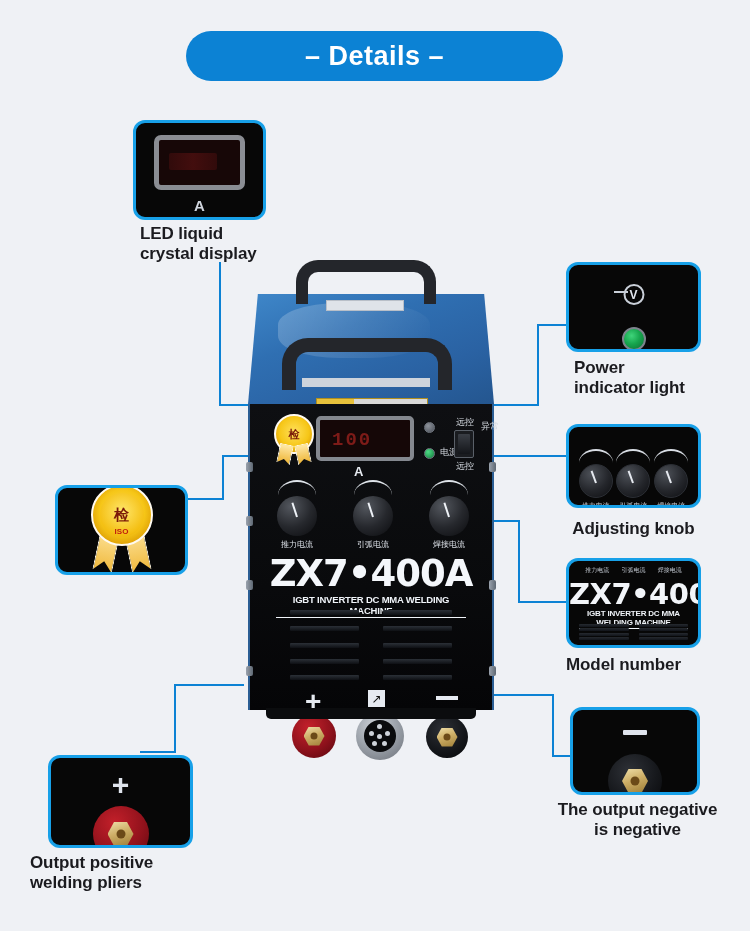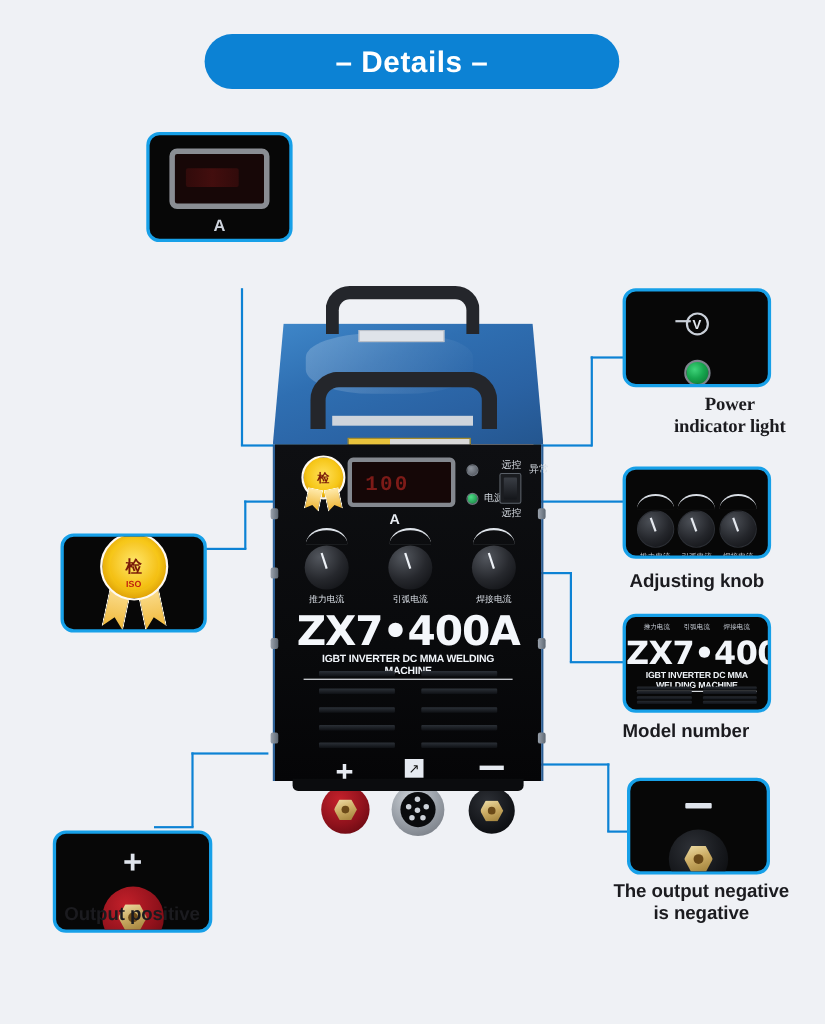--- a/index.html
+++ b/index.html
@@ -894,27 +894,31 @@
       <div class="mach-side-screw" style="right:-4px; top:262px;"></div>
     </div>
 
     <div class="mach-bottom-foot"></div>
   </div>
 
   <div class="thumb" style="left:133px; top:120px; width:133px; height:100px;">
     <div class="led-thumb-screen"></div>
     <div class="led-thumb-a">A</div>
   </div>
+  <div class="callout-label" style="left:140px; top:224px; width:190px; text-align:left;">
+    <div>LED liquid</div>
+    <div>crystal display</div>
+  </div>
 
   <div class="thumb" style="left:566px; top:262px; width:135px; height:90px;">
     <div class="pwr-v-stem"></div>
     <div class="pwr-v">V</div>
     <div class="pwr-led"></div>
   </div>
-  <div class="callout-label" style="left:596px; top:358px; width:135px; text-align:center;font-family:Liberation Serif, serif;">
+  <div class="callout-label" style="left:574px; top:358px; width:135px; text-align:left;">
     <div>Power</div>
     <div>indicator light</div>
   </div>
 
   <div class="thumb" style="left:566px; top:424px; width:135px; height:84px;">
     <div class="knob-row">
       <div class="knob-unit">
         <div class="knob-arc"></div>
         <div class="knob-body"></div>
         <div class="knob-cn">推力电流</div>
@@ -976,22 +980,23 @@
       </div>
     </div>
   </div>
 
   <div class="thumb" style="left:48px; top:755px; width:145px; height:93px;">
     <div class="term-sign term-plus">+</div>
     <div class="term-red">
       <div class="brass-nut"></div>
     </div>
   </div>
-  <div class="callout-label" style="left:30px; top:821px; width:180px; text-align:center;">
+  <div class="callout-label" style="left:30px; top:853px; width:180px; ">
     <div>Output positive</div>
+    <div>welding pliers</div>
   </div>
 
   <div class="thumb" style="left:570px; top:707px; width:130px; height:88px;">
     <div class="term-sign term-minus"></div>
     <div class="term-black">
       <div class="brass-nut"></div>
     </div>
   </div>
   <div class="callout-label" style="left:545px; top:800px; width:185px; text-align:center;">
     <div>The output negative</div>

